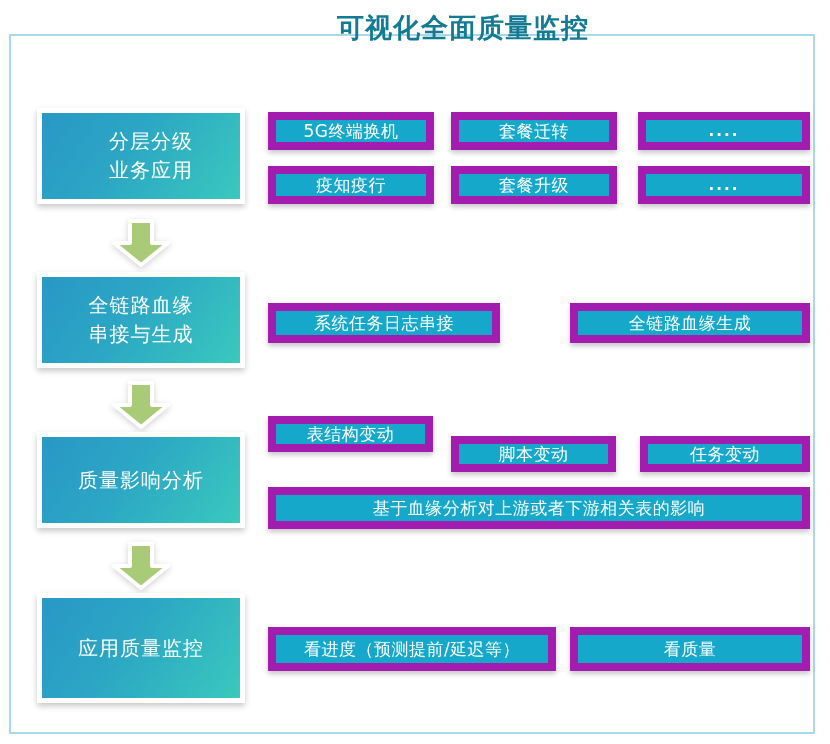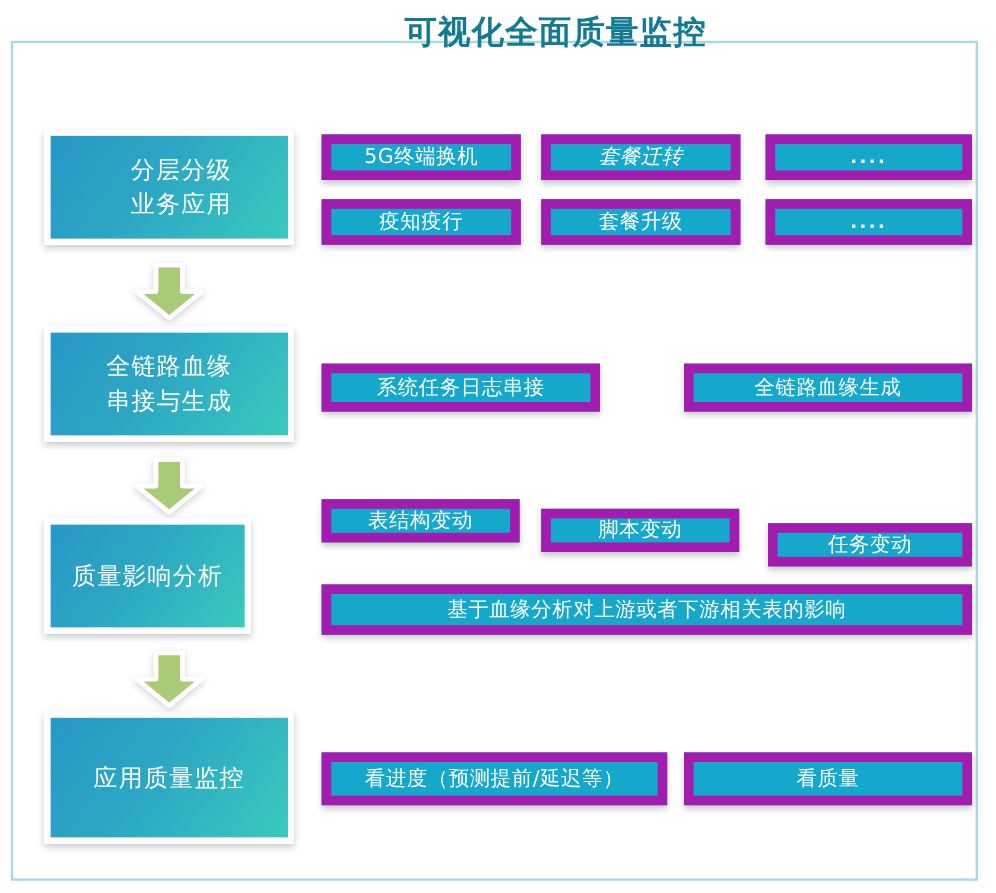--- a/index.html
+++ b/index.html
@@ -111,21 +111,21 @@
   <div class="frame">
     <div class="frame-notch"></div>
   </div>
 
   <div class="title">可视化全面质量监控</div>
 
   <div class="stage-box" style="left:37px; top:108px; width:208px; height:96px;padding-left:20px;">分层分级
 业务应用</div>
 
   <div class="item-box" style="left:268px; top:112px; width:166px; height:38px;">5G终端换机</div>
-  <div class="item-box" style="left:451px; top:112px; width:166px; height:38px;font-style:italic;">套餐迁转</div>
+  <div class="item-box" style="left:451px; top:112px; width:166px; height:38px;">套餐迁转</div>
   <div class="item-box dots" style="left:638px; top:112px; width:172px; height:38px;">....</div>
 
   <div class="item-box" style="left:268px; top:166px; width:166px; height:38px;">疫知疫行</div>
   <div class="item-box" style="left:451px; top:166px; width:166px; height:38px;">套餐升级</div>
   <div class="item-box dots" style="left:638px; top:166px; width:172px; height:38px;">....</div>
 
   <div class="arrow" style="left:110px; top:219px;">
     <svg viewBox="0 0 62 48" xmlns="http://www.w3.org/2000/svg">
       <path d="M20 2 L42 2 L42 24 L58 24 L31 46 L4 24 L20 24 Z" fill="#a9ca77" stroke="#ffffff" stroke-width="4" stroke-linejoin="round"></path>
     </svg>
@@ -136,24 +136,24 @@
 
   <div class="item-box" style="left:268px; top:303px; width:232px; height:40px;">系统任务日志串接</div>
   <div class="item-box" style="left:570px; top:303px; width:240px; height:40px;">全链路血缘生成</div>
 
   <div class="arrow" style="left:110px; top:381px;">
     <svg viewBox="0 0 62 48" xmlns="http://www.w3.org/2000/svg">
       <path d="M20 2 L42 2 L42 24 L58 24 L31 46 L4 24 L20 24 Z" fill="#a9ca77" stroke="#ffffff" stroke-width="4" stroke-linejoin="round"></path>
     </svg>
   </div>
 
-  <div class="stage-box" style="left:37px; top:432px; width:172px; height:96px;">质量影响分析</div>
+  <div class="stage-box" style="left:37px; top:432px; width:208px; height:96px;">质量影响分析</div>
 
   <div class="item-box" style="left:268px; top:416px; width:165px; height:36px;">表结构变动</div>
-  <div class="item-box" style="left:451px; top:424px; width:165px; height:36px;">脚本变动</div>
+  <div class="item-box" style="left:451px; top:436px; width:165px; height:36px;">脚本变动</div>
   <div class="item-box" style="left:268px; top:487px; width:542px; height:42px;">基于血缘分析对上游或者下游相关表的影响</div>
 
   <div class="item-box" style="left:640px; top:436px; width:170px; height:36px;">任务变动</div>
 
   <div class="arrow" style="left:110px; top:542px;">
     <svg viewBox="0 0 62 48" xmlns="http://www.w3.org/2000/svg">
       <path d="M20 2 L42 2 L42 24 L58 24 L31 46 L4 24 L20 24 Z" fill="#a9ca77" stroke="#ffffff" stroke-width="4" stroke-linejoin="round"></path>
     </svg>
   </div>
 

